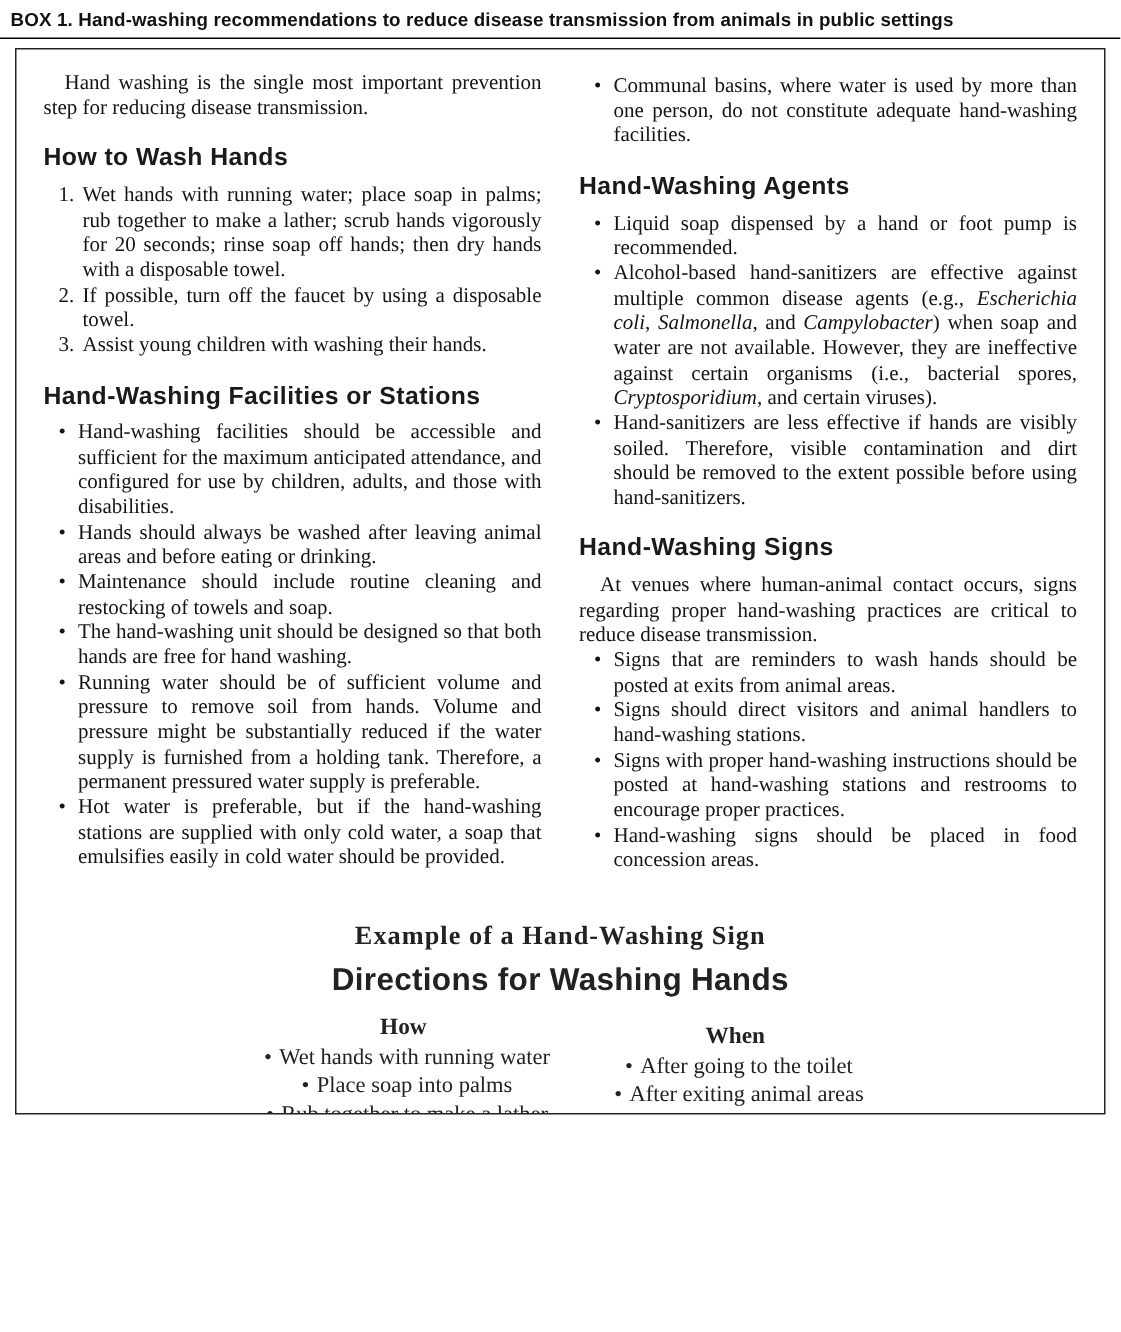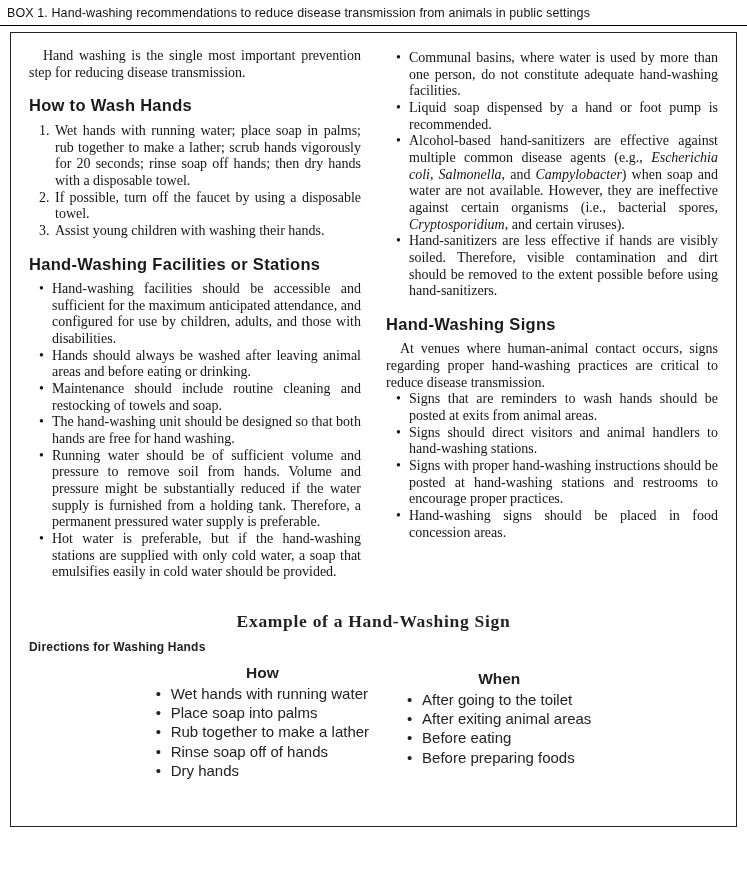--- a/index.html
+++ b/index.html
@@ -10,37 +10,37 @@
     background: #ffffff;
     color: #141414;
     font-family: "Liberation Serif", serif;
     position: relative;
     overflow: hidden;
   }
 
   
   .box-title {
     font-family: "Liberation Sans", sans-serif;
-    font-weight: normal;
+    font-weight: bold;
     font-size: 12.5px;
     letter-spacing: 0.1px;
     padding: 6px 0 5px 7px;
     color: #111;
   }
   .title-rule {
     border: none;
     border-top: 1.5px solid #000;
     margin: 0;
   }
 
   
   .box {
     margin: 6px 10px 0 10px;
     border: 1.5px solid #222;
-    height: 795px;
+    height: 711px;
     padding: 15px 18px 0 18px;
     overflow: hidden;
   }
 
   
   .columns { display: flex; gap: 25px; }
   .col {
     flex: 1;
     font-size: 14px;
     line-height: 1.19;
@@ -84,47 +84,49 @@
     color: #222;
   }
   .ex-title {
     text-align: center;
     font-weight: bold;
     font-size: 17.5px;
     letter-spacing: 0.7px;
     font-family: Liberation Serif, serif;
   }
   .ex-subtitle {
-    font-weight: bold;
-    font-size: 12px;
+    text-align: center;
+    font-weight: bold;
+    font-size: 21px;
     letter-spacing: 0.2px;
     margin-top: 8px;
   }
   .ex-cols {
     display: flex;
     justify-content: center;
     gap: 38px;
     margin-top: 10px;
+    font-family: Liberation Serif, serif;
   }
   .ex-colhead {
     text-align: center;
     font-weight: bold;
     font-size: 15.5px;
     margin-bottom: 2px;
   }
   .ex-col.when { padding-top: 6px; }
   .ex-list {
     list-style: none;
     margin: 0;
     padding: 0;
     font-size: 15px;
     line-height: 1.28;
     text-align: left;
   }
-  .ex-list li { padding-left: 15px; }
+  .ex-list li { padding-left: 15px; text-align: center; }
   .ex-list li::before {
     content: "\2022";
     display: inline-block;
     width: 15px;
     margin-left: -15px;
   }
 </style>
 </head>
 <body>
 
@@ -159,20 +161,21 @@
             <li>Running water should be of sufficient volume and pressure to remove soil from hands. Volume and pressure might be substantially reduced if the water supply is furnished from a holding tank. Therefore, a permanent pressured water supply is preferable.</li>
             <li>Hot water is preferable, but if the hand-washing stations are supplied with only cold water, a soap that emulsifies easily in cold water should be provided.</li>
           </ul>
       </div>
 
       <div class="col">
         <ul>
             <li>Communal basins, where water is used by more than one person, do not constitute adequate hand-washing facilities.</li>
           </ul>
 
+        <h2>Hand-Washing Agents</h2>
 
         <ul>
             <li>Liquid soap dispensed by a hand or foot pump is recommended.</li>
             <li><span>Alcohol-based hand-sanitizers are effective against multiple common disease agents (e.g., </span><span class="italic">Escherichia coli</span><span>, </span><span class="italic">Salmonella</span><span>, and </span><span class="italic">Campylobacter</span><span>) when soap and water are not available. However, they are ineffective against certain organisms (i.e., bacterial spores, </span><span class="italic">Cryptosporidium</span><span>, and certain viruses).</span></li>
             <li>Hand-sanitizers are less effective if hands are visibly soiled. Therefore, visible contamination and dirt should be removed to the extent possible before using hand-sanitizers.</li>
           </ul>
 
         <h2>Hand-Washing Signs</h2>
 
         <p class="indent">At venues where human-animal contact occurs, signs regarding proper hand-washing practices are critical to reduce disease transmission.</p>

